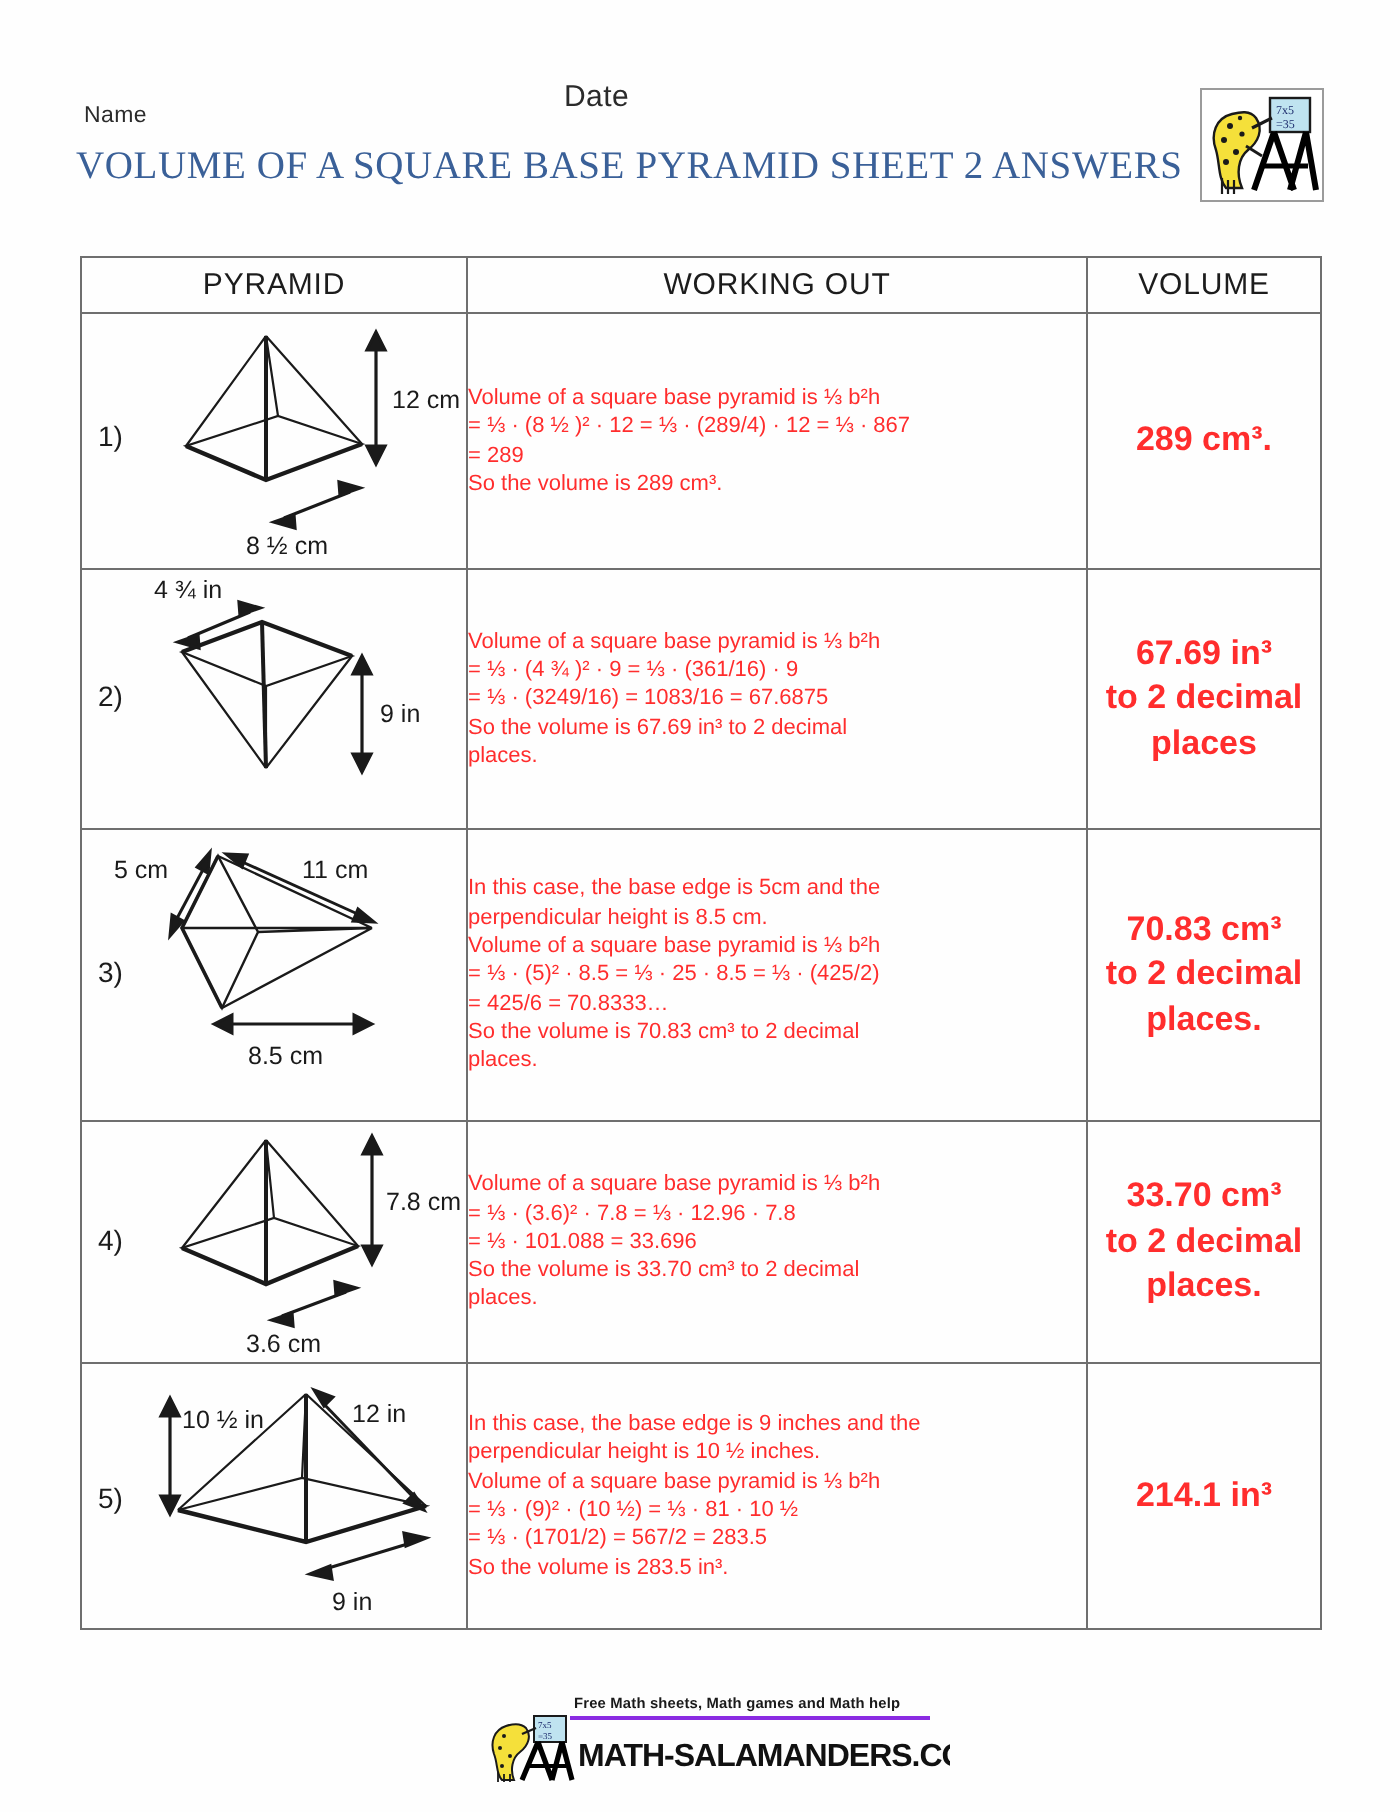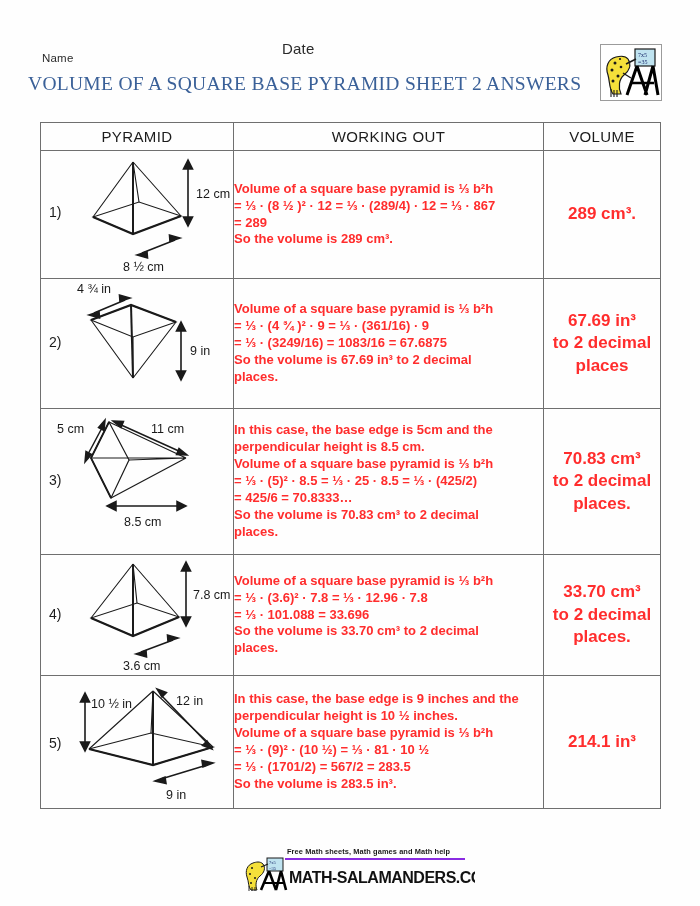--- a/index.html
+++ b/index.html
@@ -32,21 +32,21 @@
   }
   .hdr-date {
     position: absolute;
     left: 282px; top: 40px;
     font-size: 15px;
     color: #2b2b2b;
     letter-spacing: .2px;
   }
   .sheet-title {
     position: absolute;
-    left: 28px; top: 73px;
+    left: 38px; top: 73px;
     font-family: "Liberation Serif", serif;
     font-size: 19.5px;
     letter-spacing: .3px;
     color: #3a6098;
     white-space: nowrap;
   }
 
   
   .logo-box {
     position: absolute;
@@ -54,21 +54,21 @@
     width: 62px; height: 57px;
     border: 1px solid #9b9b9b;
     background: #ffffff;
     box-sizing: border-box;
   }
   .logo-box svg { display:block; }
 
   
   .tbl {
     position: absolute;
-    left: 40px; top: 122px;
+    left: 40px; top: 128px;
     width: 620px;
     border-collapse: collapse;
     table-layout: fixed;
     padding-left: 43px;
   }
   .tbl td, .tbl th {
     border: 1px solid #6f6f6f;
     padding: 0;
     vertical-align: middle;
   }
@@ -96,24 +96,24 @@
     color: #1c1c1c;
   }
   .pyr-wrap {
     position: relative;
     width: 191px;
   }
   .pyr-wrap svg { display: block; }
 
   .work {
     padding: 7px 6px 7px 9px;
-    font-size: 13px;
+    font-size: 11px;
     line-height: 1.30;
     color: #ff2d2d;
-    font-weight: bold;
+    font-weight: normal;
     text-align: left;
   }
   .work div { white-space: nowrap; }
 
   .vol {
     font-size: 17px;
     line-height: 1.32;
     color: #ff2d2d;
     font-weight: bold;
     text-align: center;

